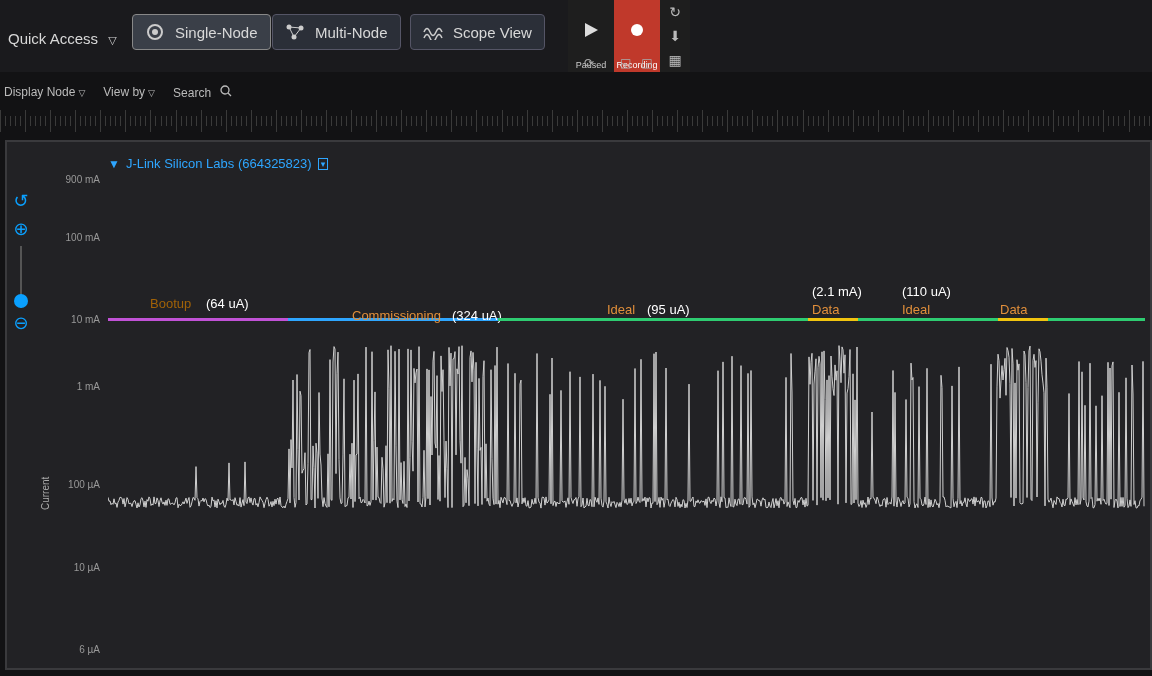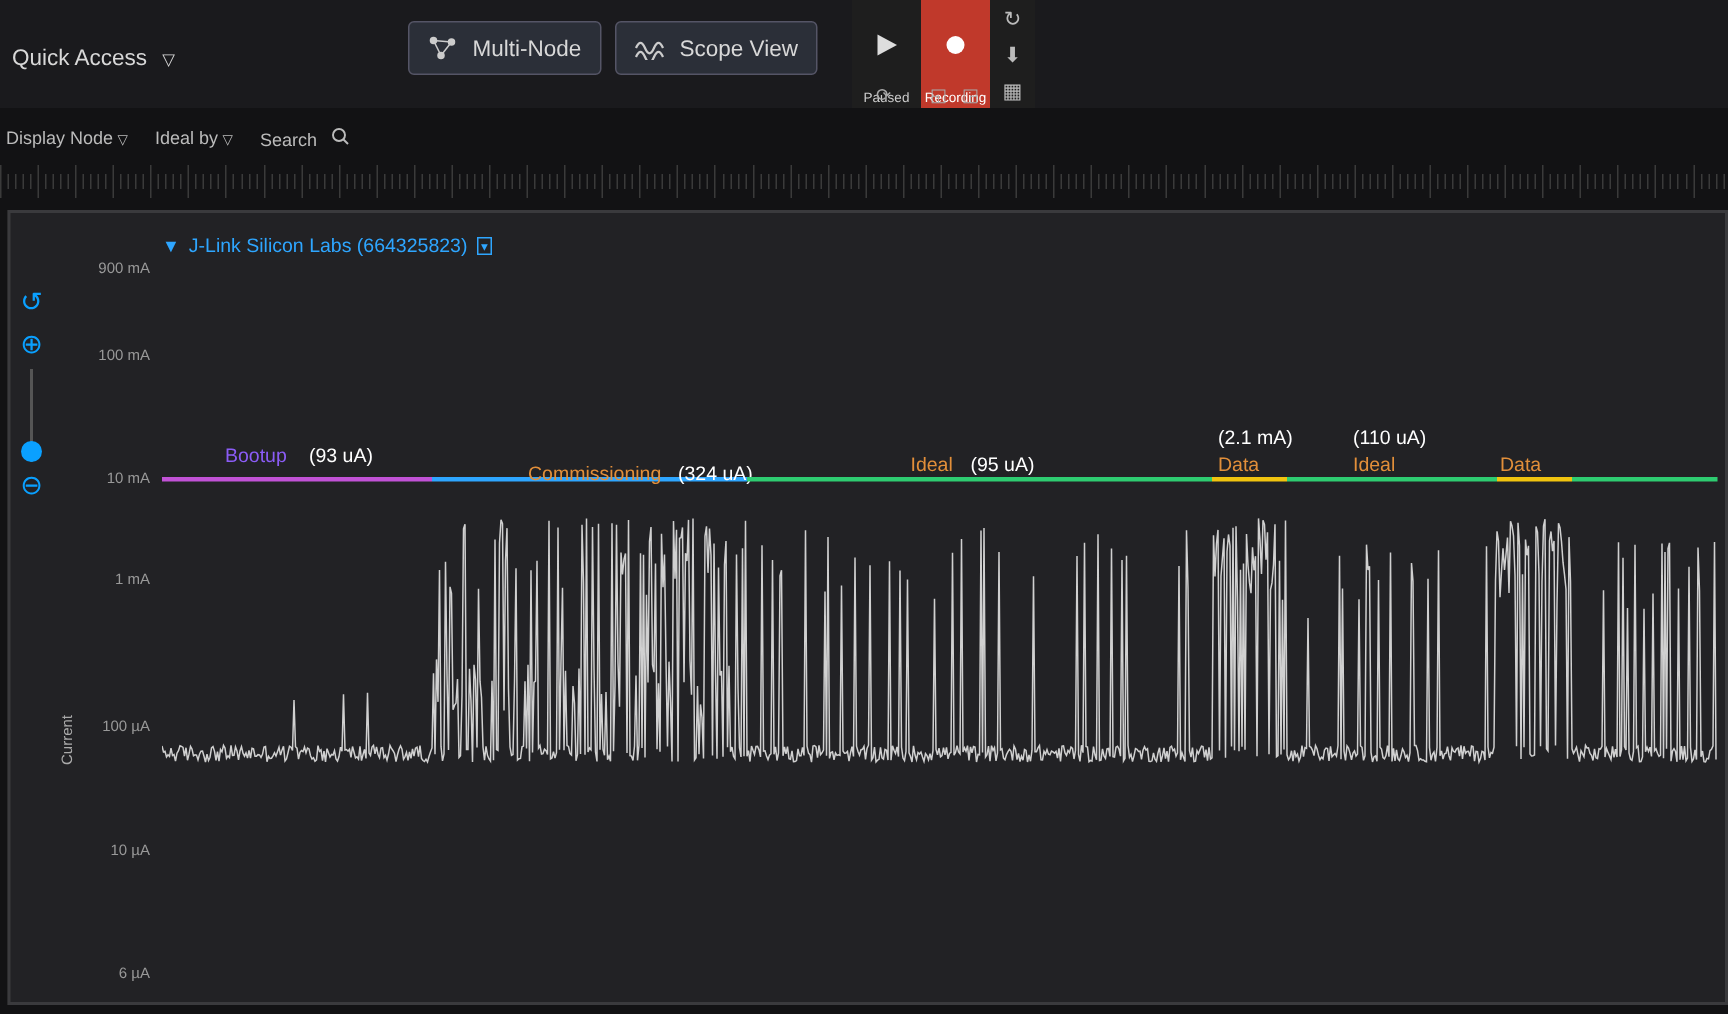--- a/index.html
+++ b/index.html
@@ -57,20 +57,29 @@
   .seg-label { position:absolute; font-size:13px; }
   .seg-val   { position:absolute; font-size:13px; color:#fff; }
 </style>
 </head>
 <body>
 
 <div id="topbar">
   <div id="qa">
     <span>Quick Access</span>
     <span class="chev">▽</span>
+  </div>
+  <div class="mode-btn active" style="left:132px">
+    <span class="mic">
+      <svg width="18" height="18">
+          <circle cx="9" cy="9" r="7" fill="none" stroke="#ccc" stroke-width="2"></circle>
+          <circle cx="9" cy="9" r="3" fill="#ccc"></circle>
+        </svg>
+    </span>
+    <span>Single-Node</span>
   </div>
   <div class="mode-btn" style="left:272px">
     <span class="mic">
       <svg width="20" height="18">
           <circle cx="4" cy="4" r="2.5" fill="#ccc"></circle>
           <circle cx="16" cy="5" r="2.5" fill="#ccc"></circle>
           <circle cx="9" cy="14" r="2.5" fill="#ccc"></circle>
           <line x1="4" y1="4" x2="16" y2="5" stroke="#ccc"></line>
           <line x1="4" y1="4" x2="9" y2="14" stroke="#ccc"></line>
           <line x1="16" y1="5" x2="9" y2="14" stroke="#ccc"></line>
@@ -118,21 +127,21 @@
       <span>▦</span>
     </div>
   </div>
 </div>
 
 <div id="filterbar">
   <span class="item">
     <span>Display Node</span><span class="chev">▽</span>
   </span>
   <span class="item">
-    <span>Ideal by</span><span class="chev">▽</span>
+    <span>View by</span><span class="chev">▽</span>
   </span>
   <span class="item">
     <span>Search</span>
     <span style="margin-left:6px">
       <svg width="12" height="12">
           <circle cx="5" cy="5" r="4" fill="none" stroke="#bbb" stroke-width="1.3"></circle>
           <line x1="8" y1="8" x2="11" y2="11" stroke="#bbb" stroke-width="1.3"></line>
         </svg>
     </span>
   </span>
@@ -397,22 +406,22 @@
   </svg>
 
 <div class="ytick" style="top: 174px;">900 mA</div>
 <div class="ytick" style="top: 231.719px;">100 mA</div>
 <div class="ytick" style="top: 314.175px;">10 mA</div>
 <div class="ytick" style="top: 381px;">1 mA</div>
 <div class="ytick" style="top: 479.088px;">100 µA</div>
 <div class="ytick" style="top: 561.544px;">10 µA</div>
 <div class="ytick" style="top: 644px;">6 µA</div>
 <div class="seg-line" style="left: 108px; width: 180px; background: rgb(193, 82, 214);"></div>
-<div class="seg-label" style="color: #8b5cf6; left: 150px; top: 296px;">Bootup</div>
-<div class="seg-val" style="left: 206px; top: 296px;">(93 uA)</div>
+<div class="seg-label" style="color: #a16207; left: 150px; top: 296px;">Bootup</div>
+<div class="seg-val" style="left: 206px; top: 296px;">(64 uA)</div>
 <div class="seg-line" style="left: 288px; width: 210px; background: rgb(46, 166, 255);"></div>
 <div class="seg-label" style="color: rgb(226, 143, 58); left: 352px; top: 308px;">Commissioning</div>
 <div class="seg-val" style="left: 452px; top: 308px;">(324 uA)</div>
 <div class="seg-line" style="left: 498px; width: 310px; background: rgb(46, 204, 113);"></div>
 <div class="seg-label" style="color: rgb(226, 143, 58); left: 607px; top: 302px;">Ideal</div>
 <div class="seg-val" style="left: 647px; top: 302px;">(95 uA)</div>
 <div class="seg-line" style="left: 808px; width: 50px; background: rgb(241, 196, 15);"></div>
 <div class="seg-label" style="color: rgb(226, 143, 58); left: 812px; top: 302px;">Data</div>
 <div class="seg-val" style="left: 812px; top: 284px;">(2.1 mA)</div>
 <div class="seg-line" style="left: 858px; width: 140px; background: rgb(46, 204, 113);"></div>

